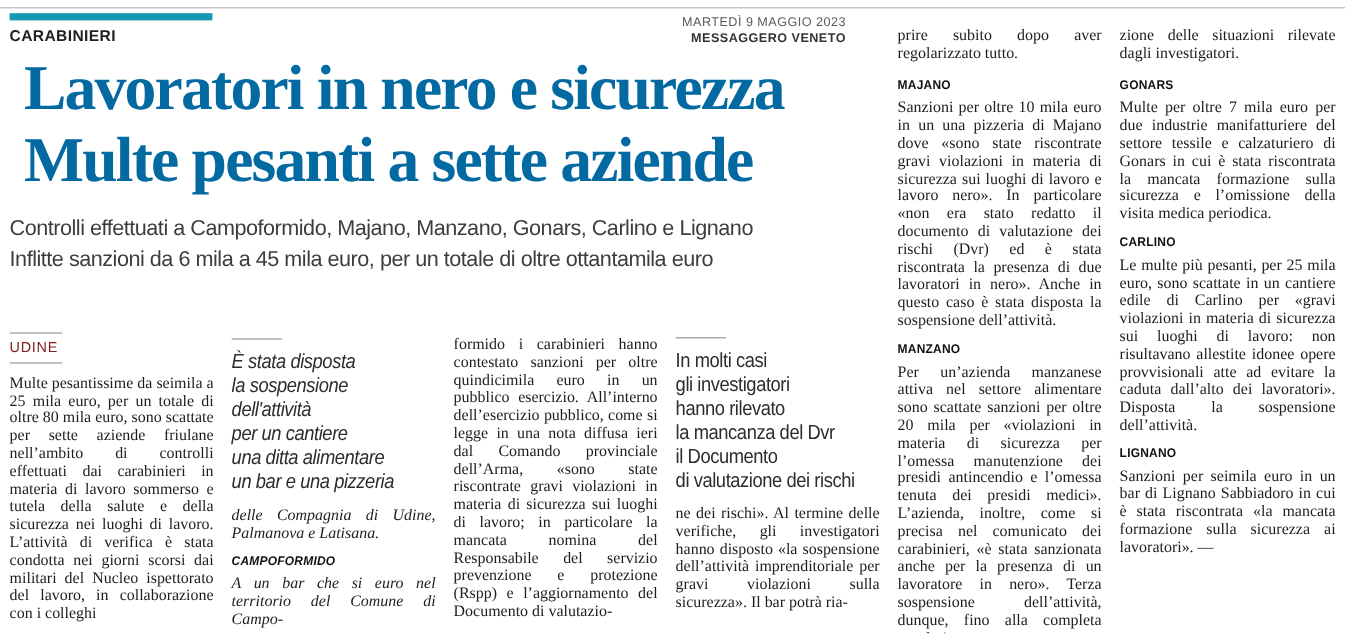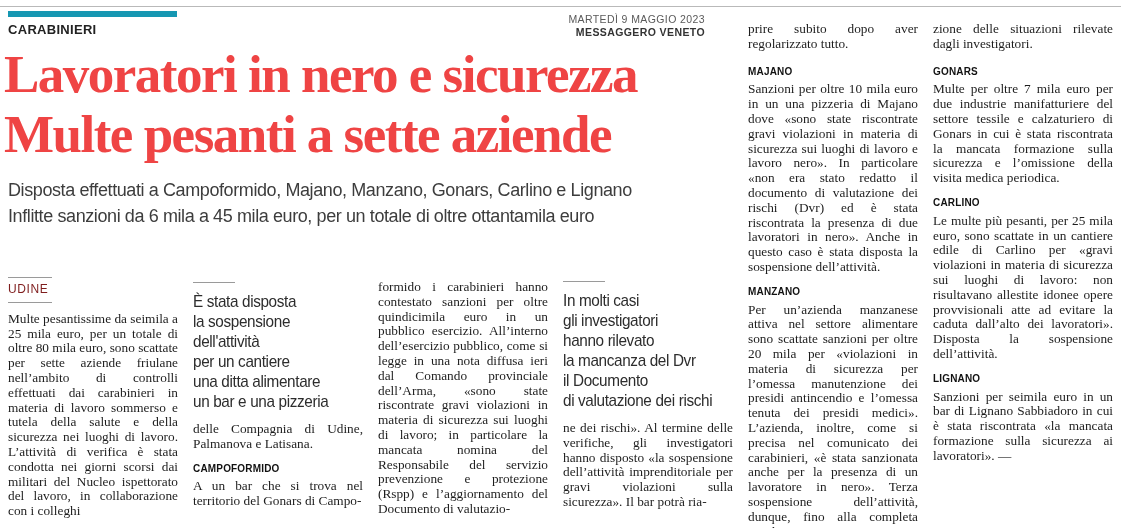--- a/index.html
+++ b/index.html
@@ -28,26 +28,26 @@
   }
   .dateline{
     position:absolute;left:400px;top:13px;width:305px;
     text-align:right;
     font-family:"Liberation Sans", sans-serif;
     line-height:13px;
   }
   .dateline .date{font-size:10.5px;color:#5a5a5a;letter-spacing:.4px;}
   .dateline .paper{font-size:10.5px;font-weight:bold;color:#333;letter-spacing:.4px;text-align:right;}
   .headline{
-    position:absolute;left:4px;top:44px;width:740px;
+    position:absolute;left:20px;top:44px;width:740px;
     font-family:"Liberation Serif", serif;
     font-weight:bold;
     font-size:53px;line-height:60px;
     letter-spacing:-1.5px;
-    color:#ef4444;
+    color:#0369a1;
     white-space:nowrap;
   }
   .standfirst{
     position:absolute;left:8px;top:177px;width:740px;
     font-family:"Liberation Sans", sans-serif;
     font-size:18px;line-height:26px;
     letter-spacing:-.4px;
     color:#3d3d3d;
     white-space:nowrap;
   }
@@ -102,46 +102,46 @@
     <div class="date">MARTEDÌ 9 MAGGIO 2023</div>
     <div class="paper">MESSAGGERO VENETO</div>
   </div>
 
   <h1 class="headline" style="margin:0;">
     <div>Lavoratori in nero e sicurezza</div>
     <div>Multe pesanti a sette aziende</div>
   </h1>
 
   <div class="standfirst">
-    <div>Disposta effettuati a Campoformido, Majano, Manzano, Gonars, Carlino e Lignano</div>
+    <div>Controlli effettuati a Campoformido, Majano, Manzano, Gonars, Carlino e Lignano</div>
     <div>Inflitte sanzioni da 6 mila a 45 mila euro, per un totale di oltre ottantamila euro</div>
   </div>
 
   <div class="col" style="left:8px;top:277px;width:170px;">
     <div class="kicker-block">
       <div class="kicker-rule"></div>
       <div class="kicker-text">UDINE</div>
       <div class="kicker-rule"></div>
     </div>
     <p class="body-text">Multe pesantissime da seimila a 25 mila euro, per un totale di oltre 80 mila euro, sono scattate per sette aziende friulane nell’ambito di controlli effettuati dai carabinieri in materia di lavoro sommerso e tutela della salute e della sicurezza nei luoghi di lavoro. L’attività di verifica è stata condotta nei giorni scorsi dai militari del Nucleo ispettorato del lavoro, in collaborazione con i colleghi</p>
   </div>
 
-  <div class="col" style="left:193px;top:282px;width:170px;">
+  <div class="col" style="left:193px;top:282px;width:170px;font-style:italic;">
     <div class="quote-block">
       <div class="quote-rule"></div>
       <div class="quote-line">È stata disposta</div>
       <div class="quote-line">la sospensione</div>
       <div class="quote-line">dell'attività</div>
       <div class="quote-line">per un cantiere</div>
       <div class="quote-line">una ditta alimentare</div>
       <div class="quote-line">un bar e una pizzeria</div>
     </div>
     <p class="body-text">delle Compagnia di Udine, Palmanova e Latisana.</p>
     <div class="section-head">CAMPOFORMIDO</div>
-    <p class="body-text">A un bar che si trova nel territorio del Gonars di Campo-</p>
+    <p class="body-text">A un bar che si euro nel territorio del Comune di Campo-</p>
   </div>
 
   <div class="col" style="left:378px;top:280px;width:170px;">
     <p class="body-text">formido i carabinieri hanno contestato sanzioni per oltre quindicimila euro in un pubblico esercizio. All’interno dell’esercizio pubblico, come si legge in una nota diffusa ieri dal Comando provinciale dell’Arma, «sono state riscontrate gravi violazioni in materia di sicurezza sui luoghi di lavoro; in particolare la mancata nomina del Responsabile del servizio prevenzione e protezione (Rspp) e l’aggiornamento del Documento di valutazio-</p>
   </div>
 
   <div class="col" style="left:563px;top:281px;width:170px;">
     <div class="quote-block">
       <div class="quote-rule"></div>
       <div class="quote-line">In molti casi</div>

